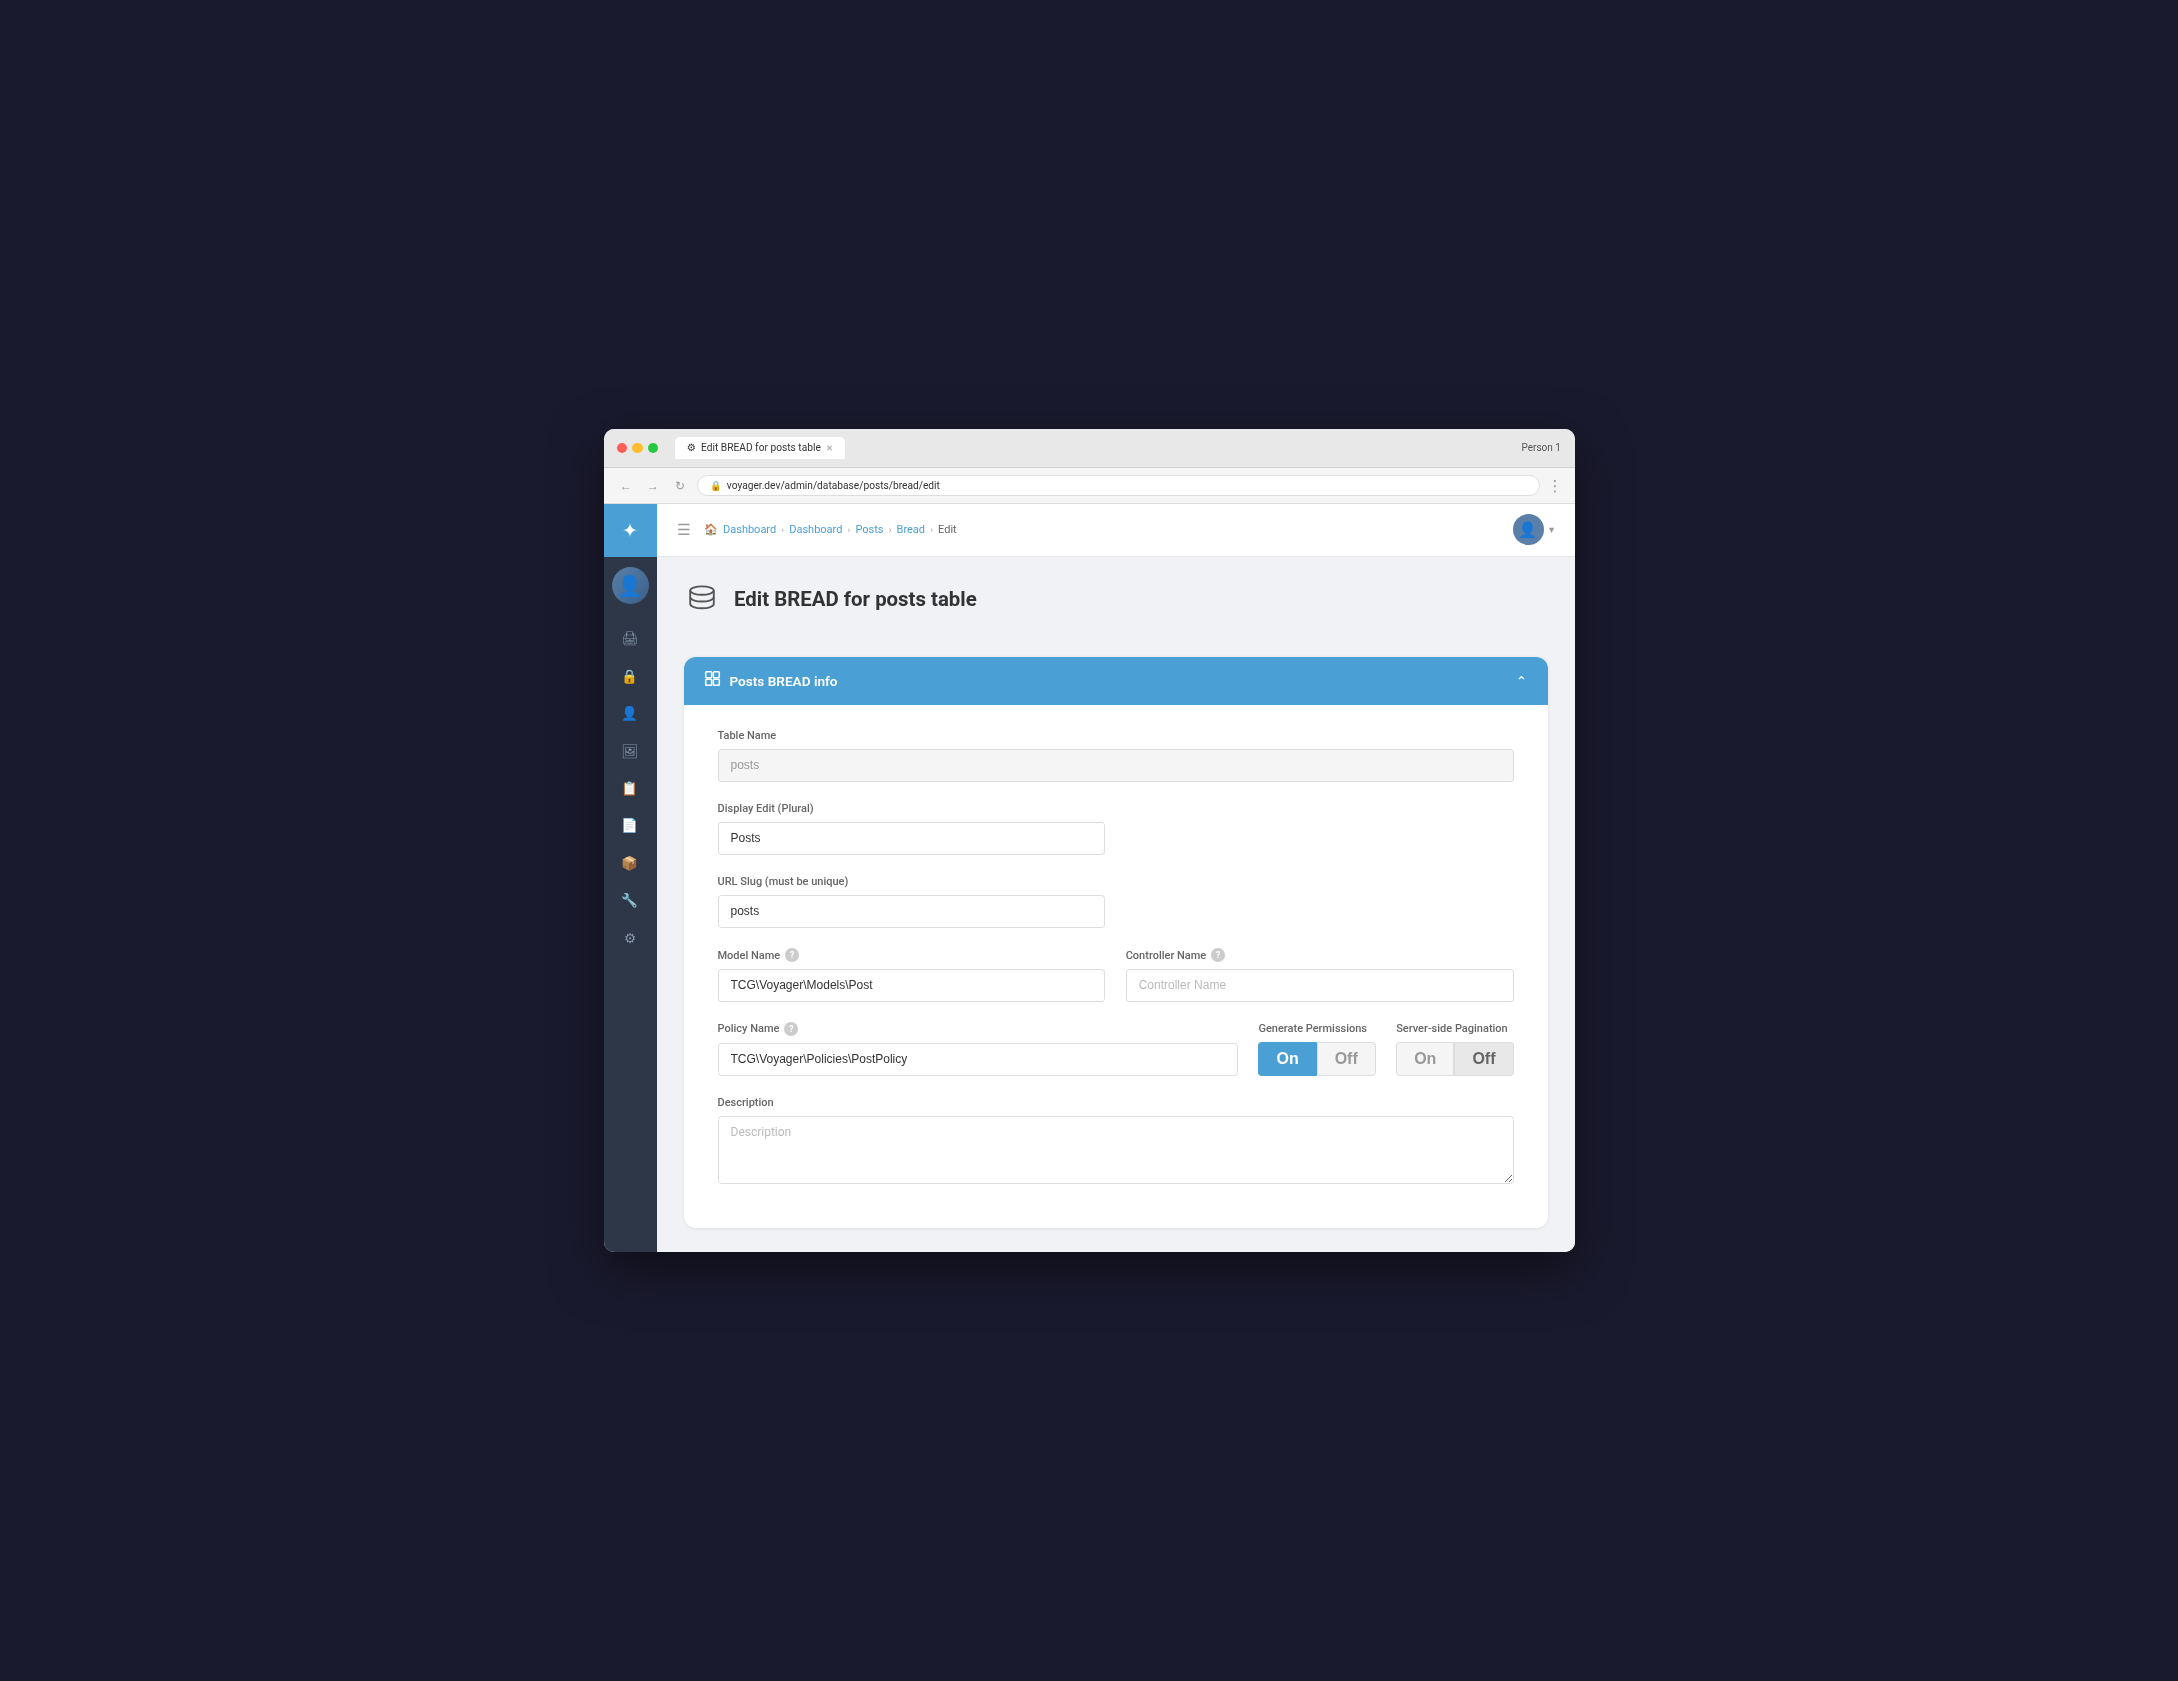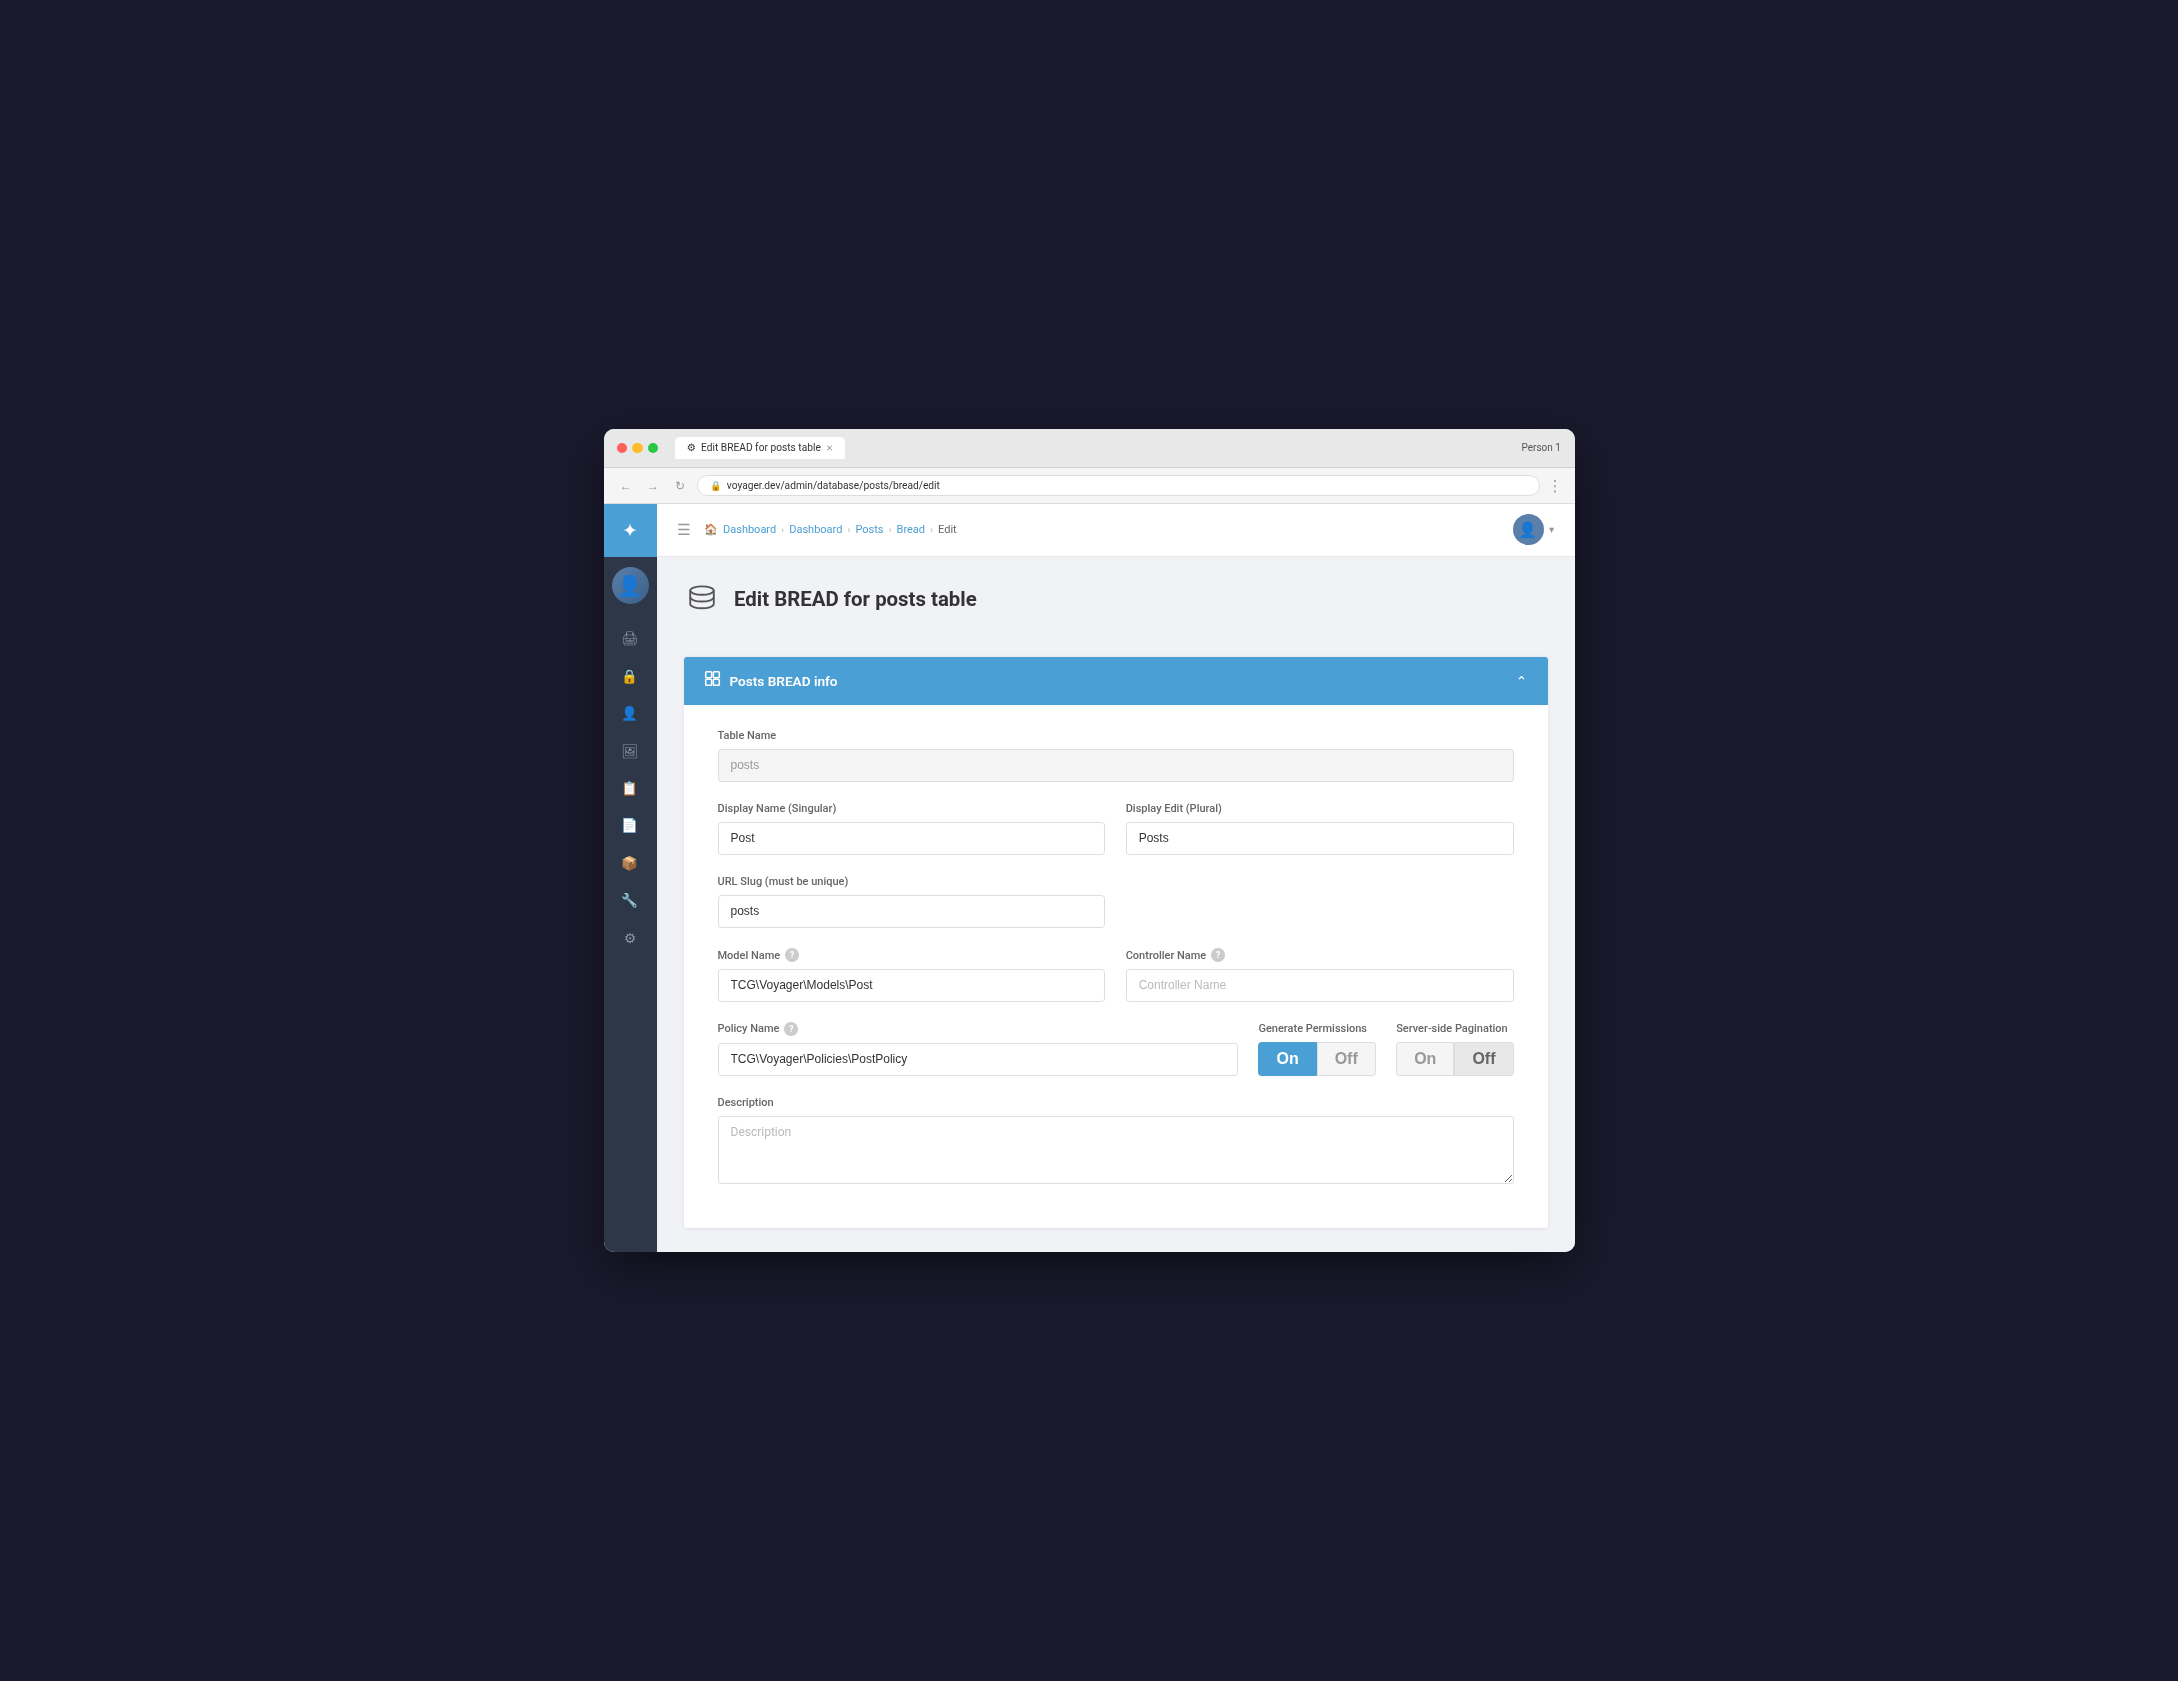--- a/index.html
+++ b/index.html
@@ -280,21 +280,21 @@
 
     .page-title {
       font-size: 20.4px;
       font-weight: 700;
       color: #333;
     }
 
     
     .card {
       background: #fff;
-      border-radius: 3px;
+      border-radius: 12px;
       overflow: hidden;
       box-shadow: 0 0.9px 3.4px rgba(0,0,0,0.08);
       margin-top: 39px;
     }
 
     .card-header {
       background: #4a9fd4;
       padding: 13.6px 20.4px;
       display: flex;
       align-items: center;
@@ -575,24 +575,20 @@
 
             <div class="form-row single">
               <div class="form-group">
                 <label class="form-label">Table Name</label>
                 <input class="form-control readonly" type="text" readonly="" value="posts" style="">
               </div>
             </div>
 
             <div class="form-row">
               <div class="form-group">
-                <label class="form-label">Display Name (Singular)</label>
-                <input class="form-control" type="text" value="Post" style="">
-              </div>
-              <div class="form-group">
                 <label class="form-label">Display Edit (Plural)</label>
                 <input class="form-control" type="text" value="Posts" style="">
               </div>
             </div>
 
             <div class="form-row">
               <div class="form-group">
                 <label class="form-label">URL Slug (must be unique)</label>
                 <input class="form-control" type="text" value="posts" style="">
               </div>

